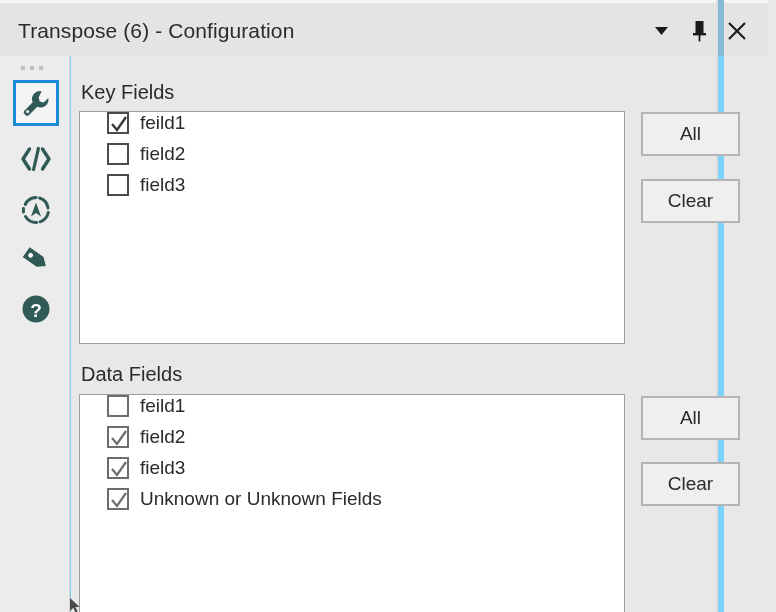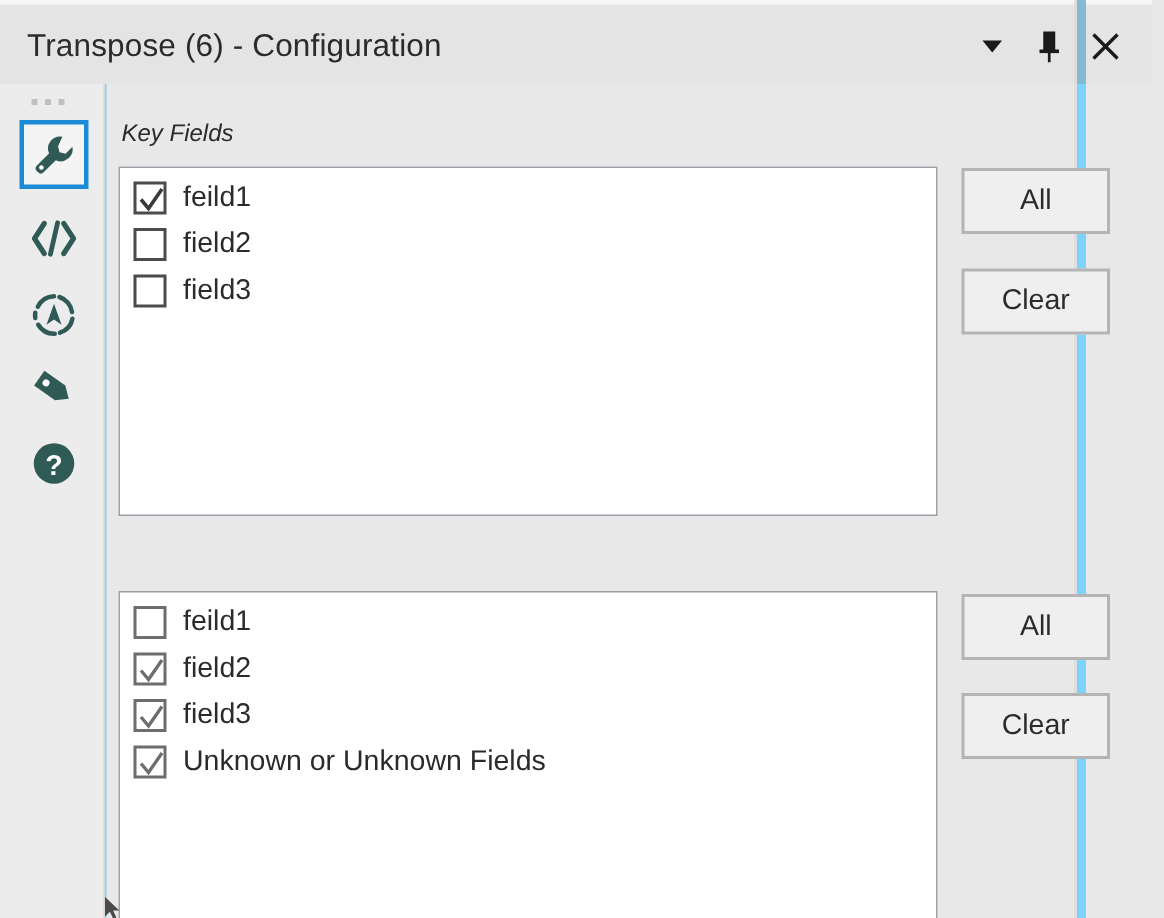--- a/index.html
+++ b/index.html
@@ -129,38 +129,37 @@
     position: absolute;
     left: 71px;
     top: 56px;
     right: 8px;
     bottom: 0;
     background: #e8e8e8;
   }
 
   .group-label {
     position: absolute;
-    font-size: 16px;
+    font-size: 20px;
     color: #2b2b2b;
-    font-style: italic;
   }
 
   .listbox {
     position: absolute;
     background: #ffffff;
     border: 1px solid #9a9ea6;
     box-sizing: border-box;
     overflow: hidden;
   }
 
   .row {
     display: flex;
-    align-items: flex-end;
+    align-items: flex-start;
     height: 31px;
-    padding-left: 9px;
+    padding-left: 27px;
   }
   .cbx {
     width: 22px;
     height: 22px;
     min-width: 22px;
     border: 2px solid #4b4b4b;
     background: #ffffff;
     box-sizing: border-box;
     position: relative;
     margin-right: 11px;
@@ -326,20 +325,21 @@
       </div>
       <div class="row">
         <span class="cbx"></span>
         <span class="row-label">field3</span>
       </div>
     </div>
 
     <div class="btn kf-all">All</div>
     <div class="btn kf-clear">Clear</div>
 
+    <div class="group-label df-label">Data Fields</div>
 
     <div class="listbox df-list">
       <div class="row">
         <span class="cbx soft"></span>
         <span class="row-label">feild1</span>
       </div>
       <div class="row">
         <span class="cbx soft">
           <svg width="22" height="22" viewBox="0 0 22 22">
               <polyline points="4,11 9,17 18,4" fill="none" stroke="#6d6d6d" stroke-width="2.2"></polyline>

